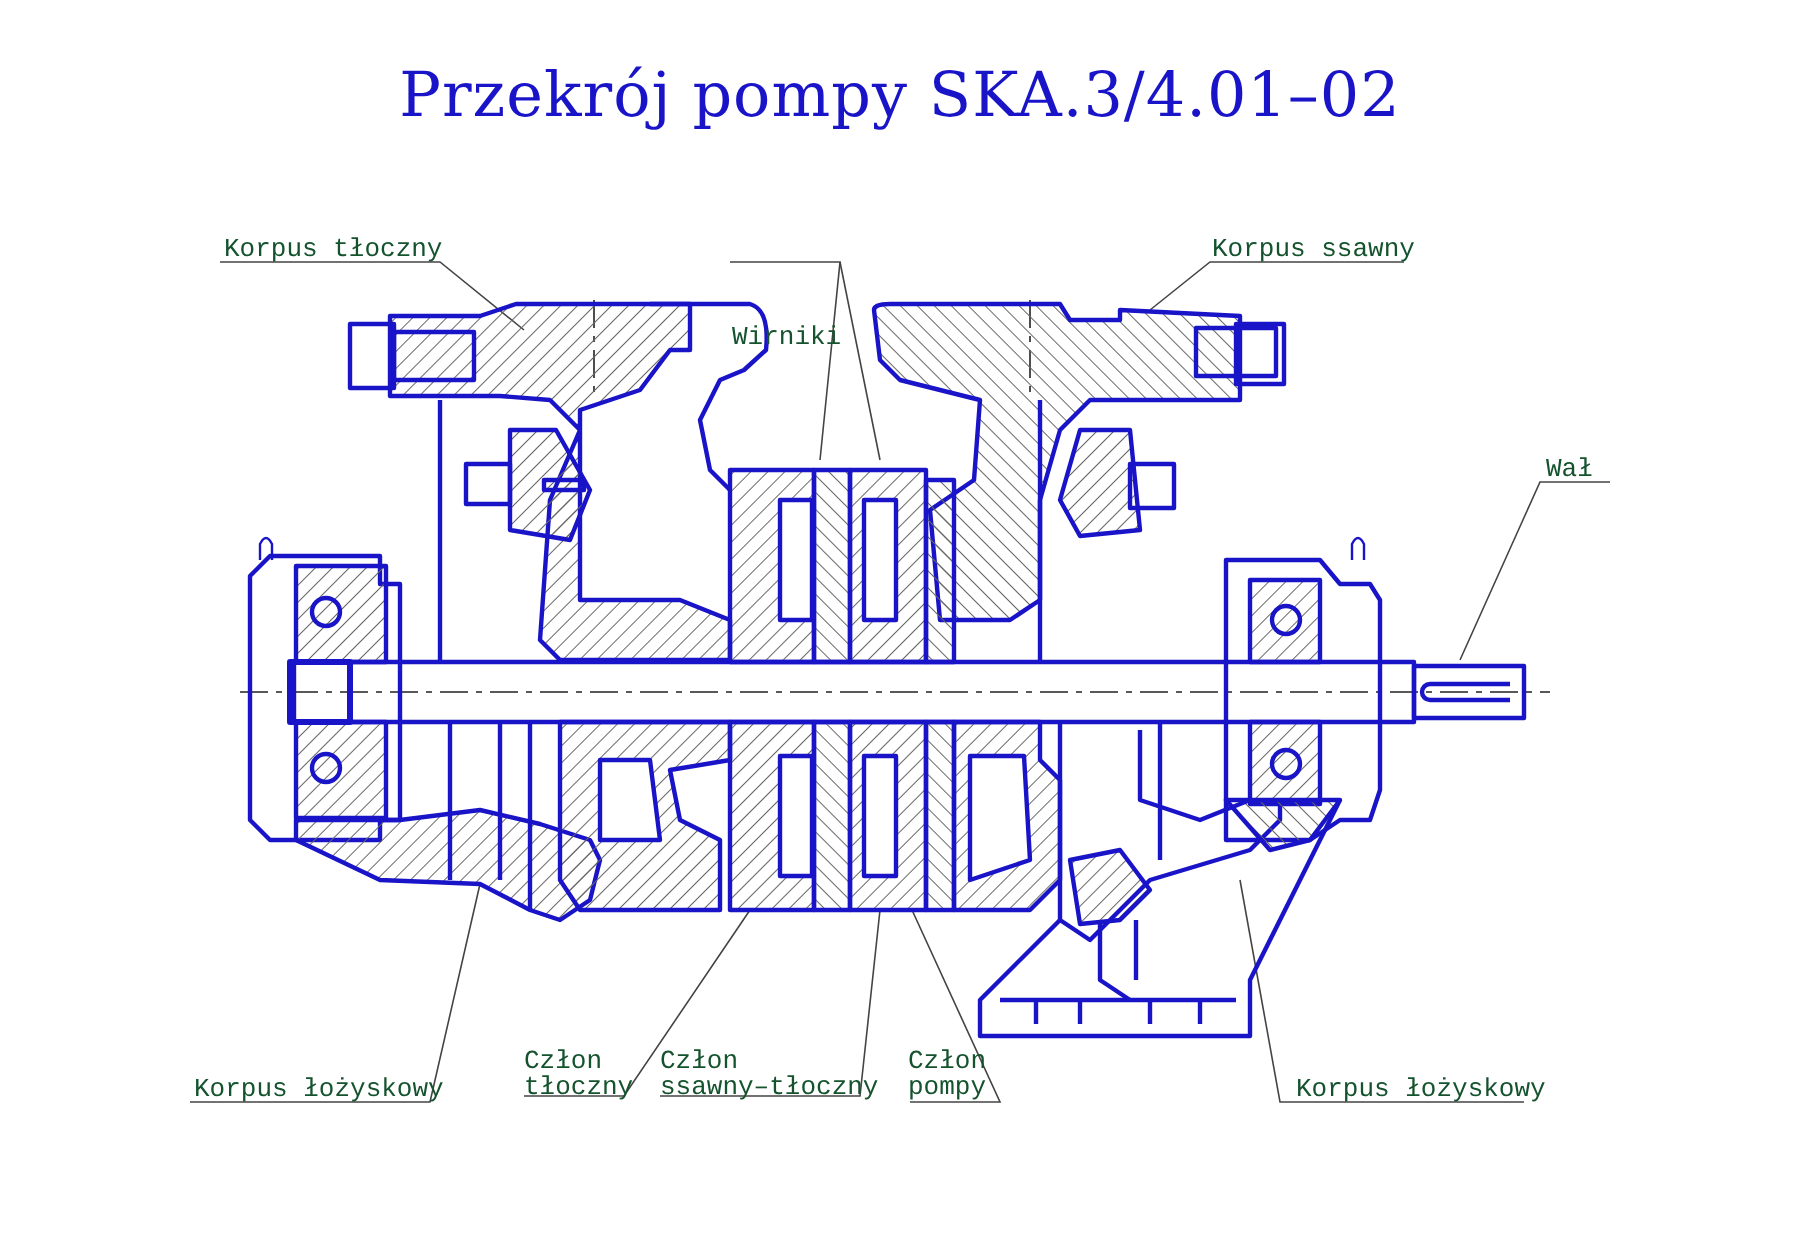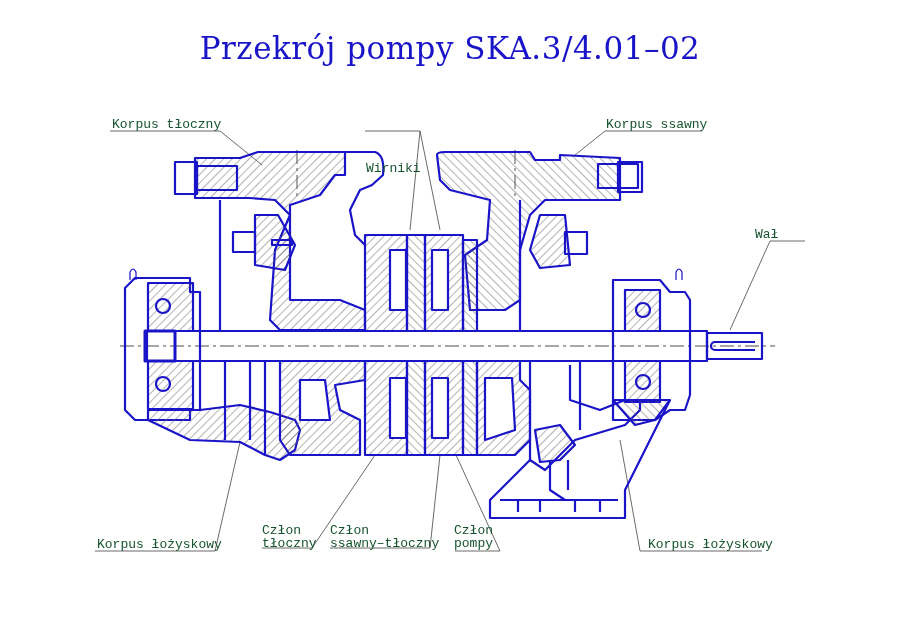--- a/index.html
+++ b/index.html
@@ -122,21 +122,21 @@
 
   <g stroke="#1a14c8" stroke-width="1.2" fill="none">
     <path d="M130 280 L130 272 Q133 266 136 272 L136 280"></path>
     <path d="M676 280 L676 272 Q679 266 682 272 L682 280"></path>
   </g>
 </svg>
 
 <div class="label" style="left:112px; top:118px;">Korpus tłoczny</div>
 <div class="label" style="left:366px; top:118px;margin-top:44px;">Wirniki</div>
 <div class="label" style="left:606px; top:118px;text-align:center;">Korpus ssawny</div>
-<div class="label" style="left:755px; top:228px;">Wał</div>
+<div class="label" style="left:773px; top:228px;">Wał</div>
 <div class="label" style="left:97px; top:538px;">Korpus łożyskowy</div>
 <div class="label center" style="left:262px; top:524px; width:52px;">
   <div>Człon</div>
   <div>tłoczny</div>
 </div>
 <div class="label center" style="left:330px; top:524px; width:102px;">
   <div>Człon</div>
   <div>ssawny–tłoczny</div>
 </div>
 <div class="label center" style="left:454px; top:524px; width:50px;">

